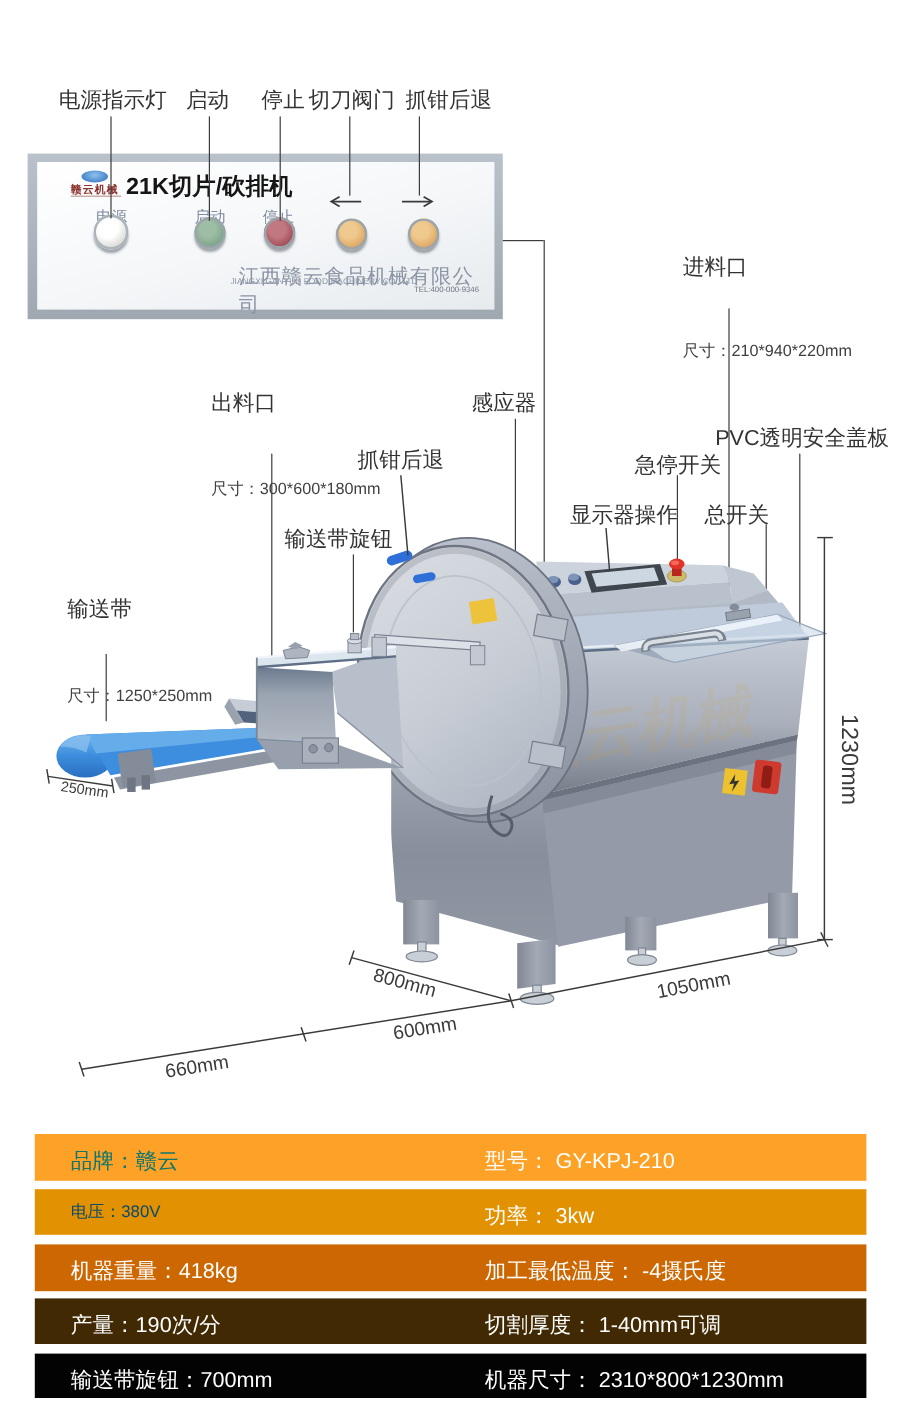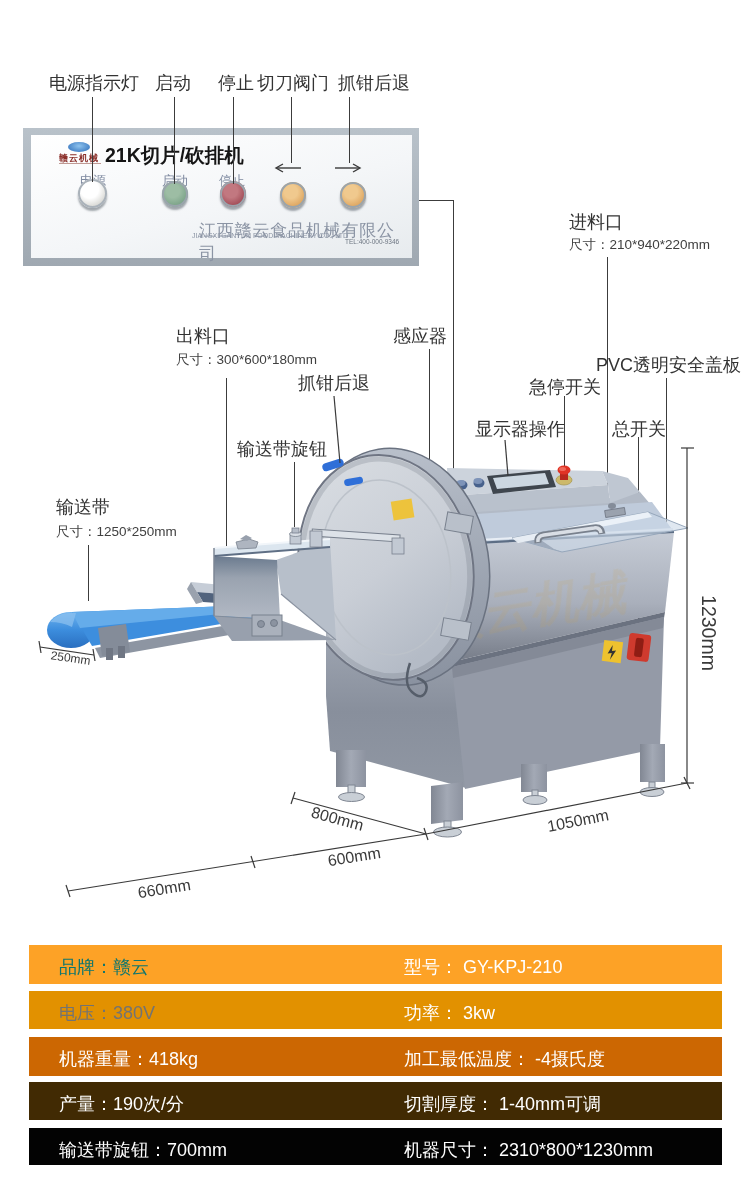--- a/index.html
+++ b/index.html
@@ -1,19 +1,19 @@
 <!DOCTYPE html>
 <html><head>
 <meta charset="utf-8">
 <style>
   html,body{margin:0;padding:0;}
   body{width:750px;height:1189px;background:#fff;font-family:"Liberation Sans",sans-serif;position:relative;overflow:hidden;}
   .abs{position:absolute;}
   .lbl{position:absolute;font-size:18px;color:#333;white-space:nowrap;line-height:1;}
-  .dim{position:absolute;font-size:13.5px;color:#404040;white-space:nowrap;line-height:1;}
+  .dim{position:absolute;font-size:13.5px;color:#404040;white-space:nowrap;line-height:1;margin-top:48px;}
   .vline{position:absolute;width:1px;background:#3c3c3c;}
   .hline{position:absolute;height:1px;background:#3c3c3c;}
 </style>
 </head>
 <body>
 
 <div class="lbl" style="left:49px;top:74px;">电源指示灯</div>
 <div class="lbl" style="left:155px;top:74px;">启动</div>
 <div class="lbl" style="left:218px;top:74px;">停止</div>
 <div class="lbl" style="left:257px;top:74px;">切刀阀门</div>
@@ -65,21 +65,21 @@
 <div class="lbl" style="left:298px;top:374px;">抓钳后退</div>
 <div class="lbl" style="left:237px;top:440px;">输送带旋钮</div>
 <div class="lbl" style="left:393px;top:327px;">感应器</div>
 <div class="lbl" style="left:56px;top:498px;">输送带</div>
 <div class="dim" style="left:56px;top:525px;">尺寸：1250*250mm</div>
 <div class="lbl" style="left:569px;top:213px;">进料口</div>
 <div class="dim" style="left:569px;top:238px;">尺寸：210*940*220mm</div>
 <div class="lbl" style="left:596px;top:356px;">PVC透明安全盖板</div>
 <div class="lbl" style="left:529px;top:378px;">急停开关</div>
 <div class="lbl" style="left:475px;top:420px;">显示器操作</div>
-<div class="lbl" style="left:612px;top:420px;">总开关</div>
+<div class="lbl" style="left:587px;top:420px;">总开关</div>
 
 <div class="vline" style="left:226px;top:378px;height:178px;"></div>
 
 <div class="vline" style="left:294px;top:462px;height:65px;"></div>
 <div class="vline" style="left:429px;top:349px;height:163px;"></div>
 <div class="vline" style="left:88px;top:545px;height:56px;"></div>
 <div class="vline" style="left:607px;top:257px;height:270px;"></div>
 <div class="vline" style="left:666px;top:378px;height:150px;"></div>
 <div class="vline" style="left:564px;top:396px;height:74px;"></div>
 
@@ -271,20 +271,20 @@
   <text x="70" y="662" font-size="12" fill="#3a3a3a" transform="rotate(8 70 662)" text-anchor="middle">250mm</text>
 </svg>
 
 <div class="abs" style="left:29px;top:945px;width:693px;height:39px;background:#fda226;"></div>
 <div class="abs" style="left:29px;top:991px;width:693px;height:38px;background:#e29100;"></div>
 <div class="abs" style="left:29px;top:1037px;width:693px;height:39px;background:#cc6702;"></div>
 <div class="abs" style="left:29px;top:1082px;width:693px;height:38px;background:#412a03;"></div>
 <div class="abs" style="left:29px;top:1128px;width:693px;height:37px;background:#030303;"></div>
 <div class="abs" style="left:59px;top:955px;font-size:18px;color:#0f766e;">品牌：赣云</div>
 <div class="abs" style="left:404px;top:955px;font-size:18px;color:#fff;">型号：&nbsp;GY-KPJ-210</div>
-<div class="abs" style="left:59px;top:1001px;font-size:18px;color:#737373;">电压：380V</div>
+<div class="abs" style="left:59px;top:1001px;font-size:14px;color:#0c4a6e;">电压：380V</div>
 <div class="abs" style="left:404px;top:1001px;font-size:18px;color:#fff;">功率：&nbsp;3kw</div>
 <div class="abs" style="left:59px;top:1047px;font-size:18px;color:#fff;">机器重量：418kg</div>
 <div class="abs" style="left:404px;top:1047px;font-size:18px;color:#fff;">加工最低温度：&nbsp;-4摄氏度</div>
 <div class="abs" style="left:59px;top:1092px;font-size:18px;color:#fff;">产量：190次/分</div>
 <div class="abs" style="left:404px;top:1092px;font-size:18px;color:#fff;">切割厚度：&nbsp;1-40mm可调</div>
 <div class="abs" style="left:59px;top:1138px;font-size:18px;color:#fff;">输送带旋钮：700mm</div>
 <div class="abs" style="left:404px;top:1138px;font-size:18px;color:#fff;text-align:right;">机器尺寸：&nbsp;2310*800*1230mm</div>
 
 </body></html>

